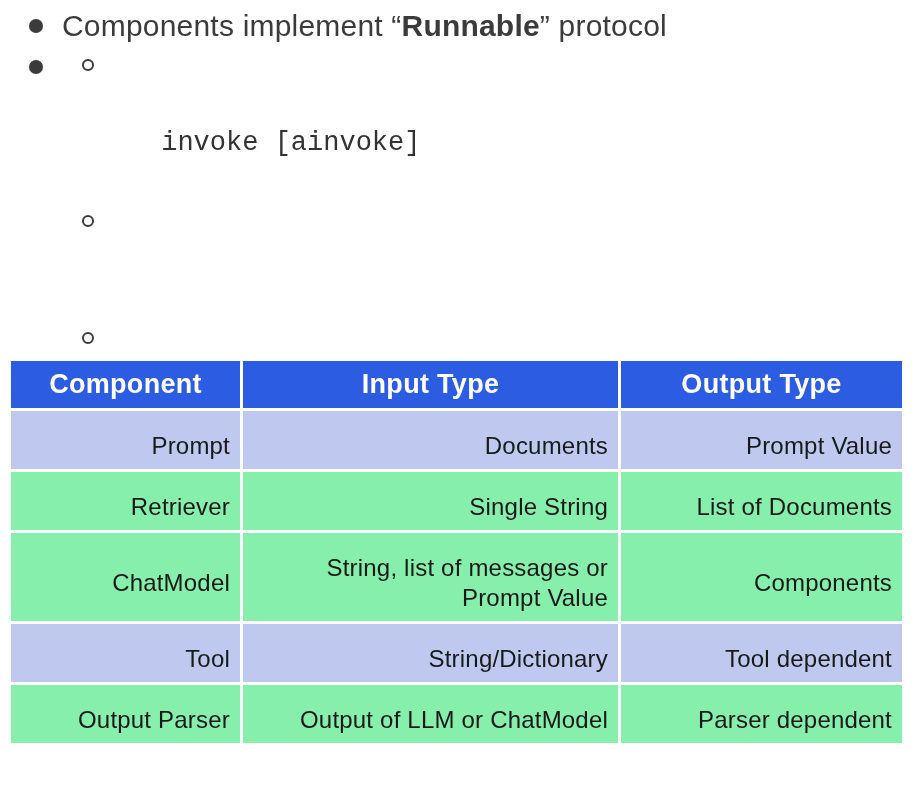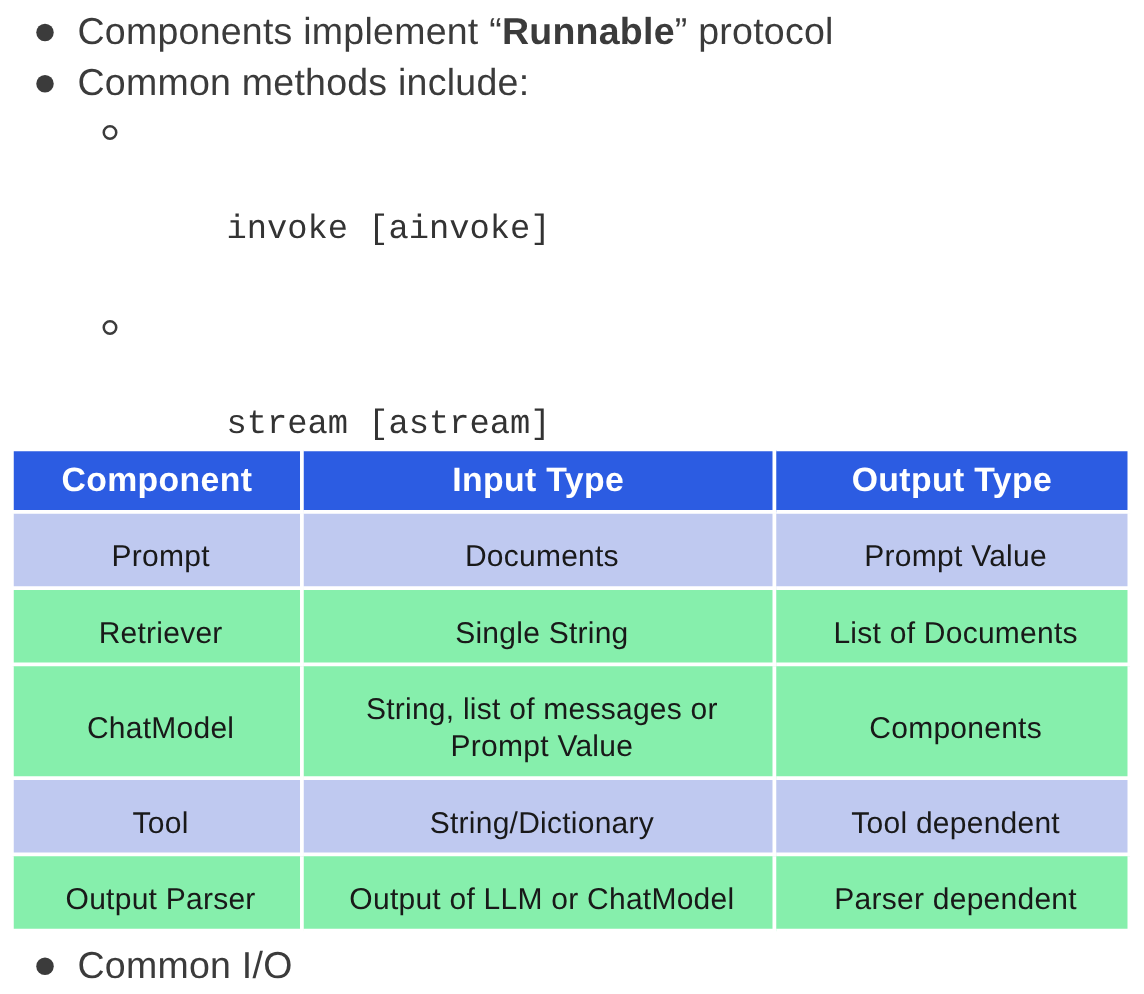--- a/index.html
+++ b/index.html
@@ -23,21 +23,21 @@
   }
   .b-main .dot {
     position: absolute;
     left: 29px; top: 14px;
     width: 14px; height: 14px;
     border-radius: 50%;
     background: #3b3b3b;
   }
   .b-sub {
     position: relative;
-    padding-left: 84px;
+    padding-left: 64px;
     font-family: "Liberation Mono", "DejaVu Sans Mono", monospace;
     font-size: 27px;
     line-height: 39px;
     color: #333333;
     white-space: pre;
   }
   .b-sub .circ {
     position: absolute;
     left: 82px; top: 13px;
     width: 12px; height: 12px;
@@ -66,21 +66,21 @@
     color: #ffffff;
     font-size: 27px;
     font-weight: bold;
     text-align: center;
     height: 50px;
     letter-spacing: 0.3px;
   }
   .io-table td {
     font-size: 24px;
     color: #191919;
-    text-align: center;
+    text-align: right;
     vertical-align: middle;
     padding: 20px 10px 8px 16px;
     line-height: 30px;
     letter-spacing: 0.2px;
   }
   .io-table tr.r-dark td  { background: #bfc9f0; }
   .io-table tr.r-light td { background: #86efac; }
   .io-table tr.single td  { height: 53px; }
   .io-table tr.double td  { height: 75px; }
 </style>
@@ -91,30 +91,28 @@
 
   <div class="bullets">
 
     <div class="b-main">
       <span class="dot"></span>
       <span>Components implement “</span><span class="bold">Runnable</span><span>” protocol</span>
     </div>
 
     <div class="b-main">
       <span class="dot"></span>
-      <span>Common methods include:</span>
     </div>
 
     <div class="b-sub">
       <span class="circ"></span>
       <span>invoke [ainvoke]</span>
     </div>
     <div class="b-sub">
       <span class="circ"></span>
-      <span>stream [astream]</span>
     </div>
     <div class="b-sub">
       <span class="circ"></span>
       <span>batch [abatch]</span>
     </div>
 
     <div class="b-main">
       <span class="dot"></span>
       <span>Common properties</span>
     </div>

